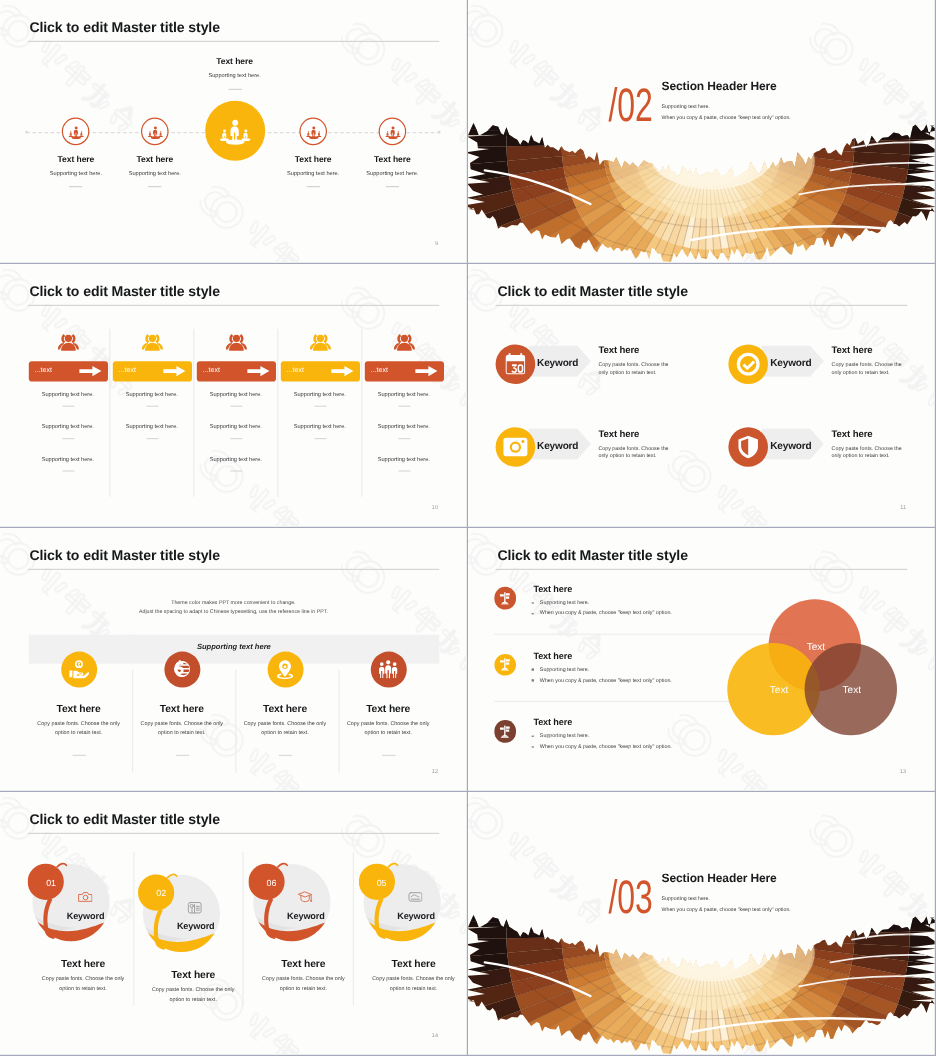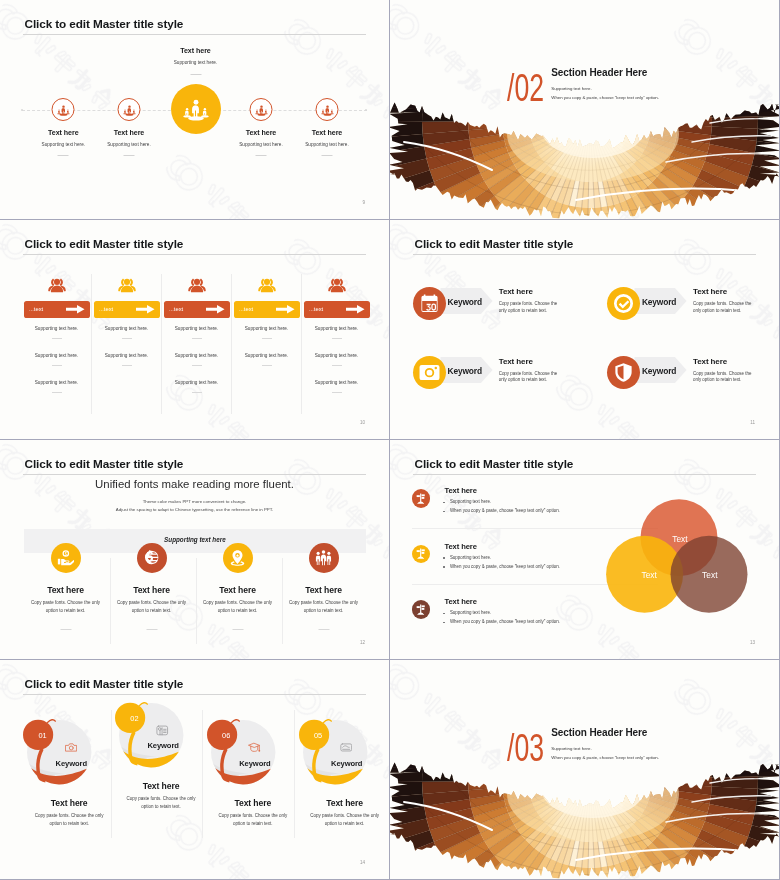--- a/index.html
+++ b/index.html
@@ -1017,21 +1017,20 @@
   </div>
   <div class="pnum">11</div>
 </div>
 
 <div class="slide s4">
   <svg class="wm" viewBox="0 0 389 219">
         <use href="#wmpat"></use>
       </svg>
   <div class="ttl">Click to edit Master title style</div>
   <div class="ttl-rule"></div>
-  <div class="uf-head">Unified fonts make reading more fluent.</div>
   <div class="uf-s1">Theme color makes PPT more convenient to change.</div>
   <div class="uf-s2">Adjust the spacing to adapt to Chinese typesetting, use the reference line in PPT.</div>
   <div class="uf-band">
         <span>Supporting text here</span>
       </div>
   <div class="uf-div" style="left:109.9px;top:118px;height:86px"></div>
   <div class="uf-div" style="left:195.9px;top:118px;height:86px"></div>
   <div class="uf-div" style="left:281.9px;top:118px;height:86px"></div>
   <div class="uf-col" style="left:22.5px">
     <div class="uf-circ" style="top:102.7px;background:#f9b50b">
@@ -1155,21 +1154,21 @@
     </svg>
     <div class="nc-num" style="left:15.3px;top:14.6px">01</div>
     <svg class="nc-ico" viewBox="0 0 30 26" style="stroke:#df7351;color:#df7351">
           <use href="#ico-camera-o"></use>
         </svg>
     <div class="nc-kw">Keyword</div>
     <div class="nc-h" style="top:82px">Text here</div>
     <div class="nc-b" style="top:96.5px">Copy paste fonts. Choose the only</div>
     <div class="nc-b" style="top:104.8px">option to retain text.</div>
   </div>
-  <div class="nc" style="left:115.0px;top:39px;height:125px">
+  <div class="nc" style="left:115.0px;top:65px;height:125px">
     <svg class="nc-svg" viewBox="0 0 92 92">
       <circle cx="36.2" cy="36.2" r="32.2" fill="#ededee"></circle>
       <path d="M6.5 48.0 a32.2 32.2 0 0 0 14.2 17.3 c2.4 -4.6 9.3 -7.2 20.7 -7.9 c-14.3 -0.8 -26.0 -3.9 -34.9 -9.4 z" fill="#e3e3e4"></path>
       <path d="M8.31 52.30 A32.2 32.2 0 0 0 63.80 52.78 C48.0 59.0 27.0 65.5 8.31 52.30 Z" fill="#f9b50b"></path>
       <path d="M17.8 31.6 c-4.6 8.6 -5.8 18.0 -3.6 28.3 c0.5 2.2 1.6 3.8 3.3 4.9 c1.3 0.9 2.9 1.4 4.8 1.6 l0.4 -2.9 c-1.4 -0.2 -2.5 -0.6 -3.3 -1.2 c-0.9 -0.7 -1.5 -1.6 -1.8 -2.9 c-2.1 -9.5 -1.0 -18.0 3.0 -25.7 z" fill="#f9b50b"></path>
       <circle cx="15.1" cy="18.8" r="15.1" fill="#f9b50b"></circle>
       <path d="M24.6 6.4 c2.9 -3.2 6.1 -3.5 7.7 -1.3" fill="none" stroke="#f9b50b" stroke-width="1.4" stroke-linecap="round"></path>
     </svg>
     <div class="nc-num" style="left:15.3px;top:14.6px">02</div>
     <svg class="nc-ico" viewBox="0 0 30 26" style="stroke:#a0a0a2;color:#a0a0a2">

